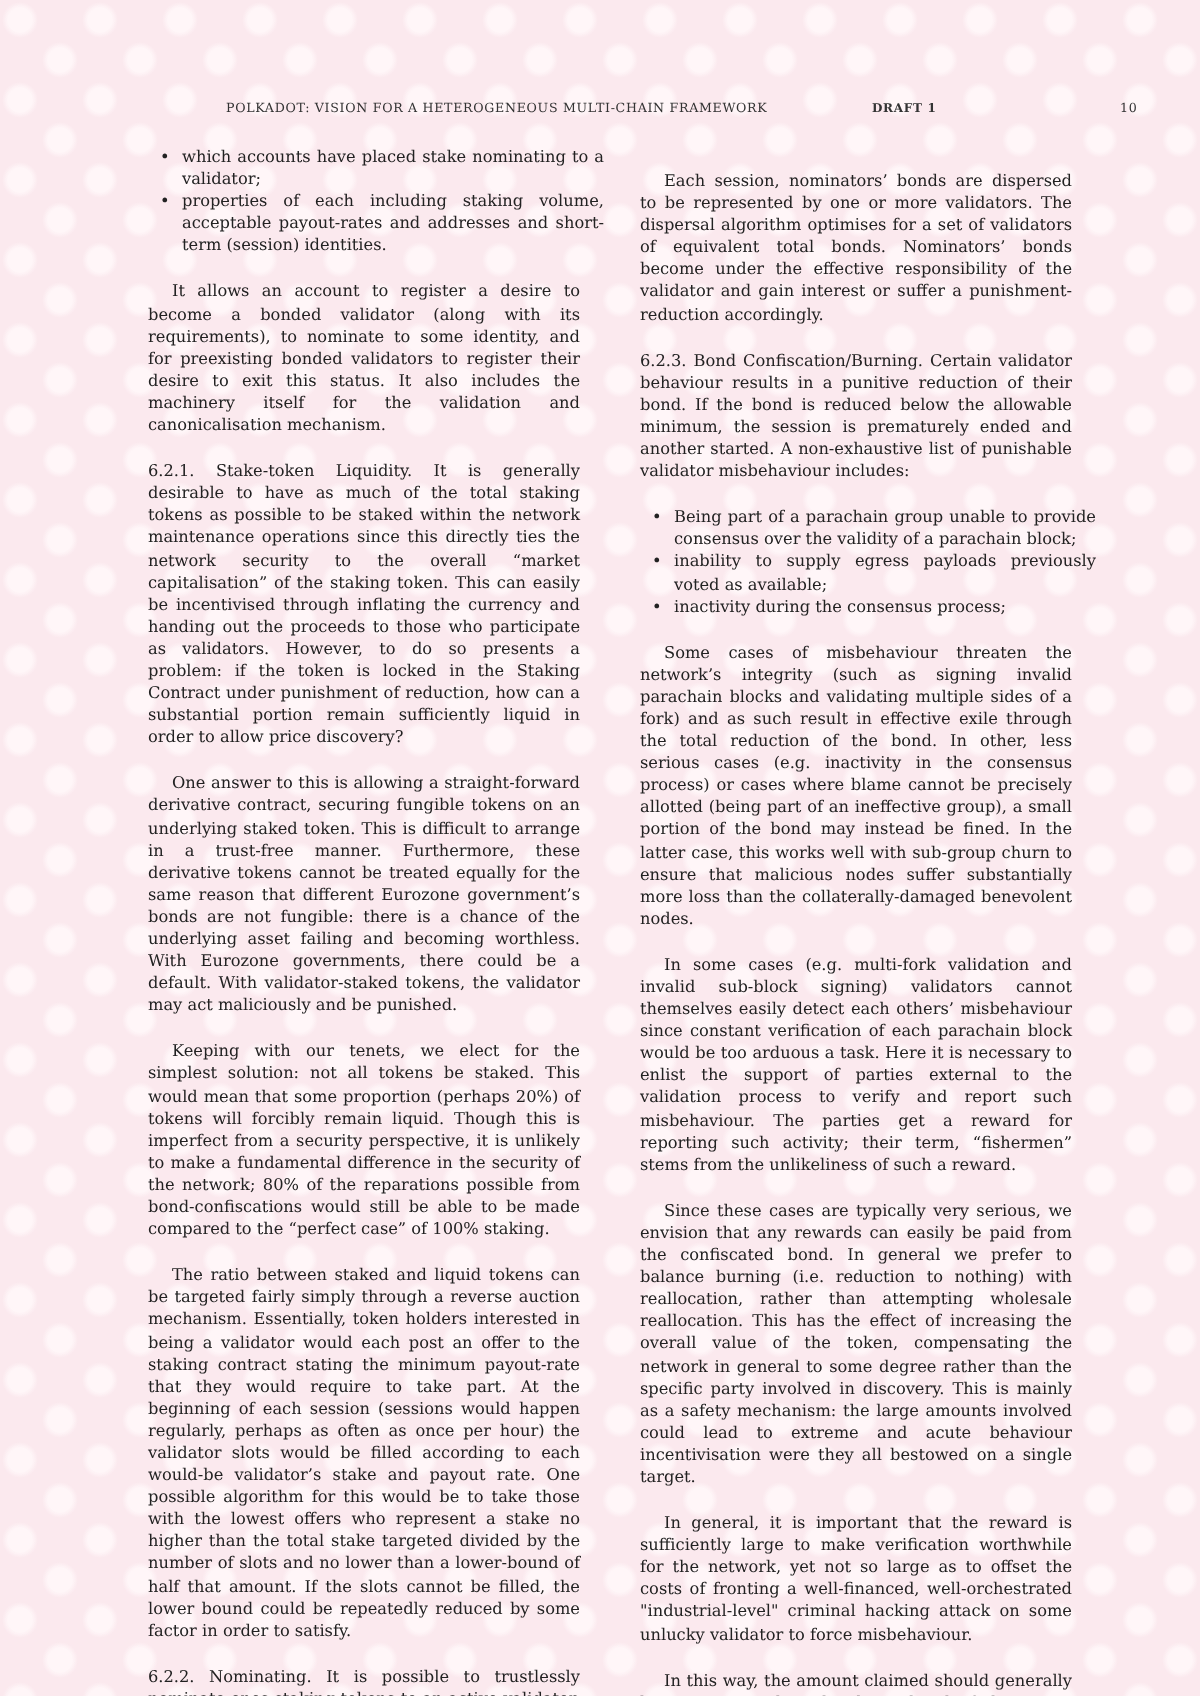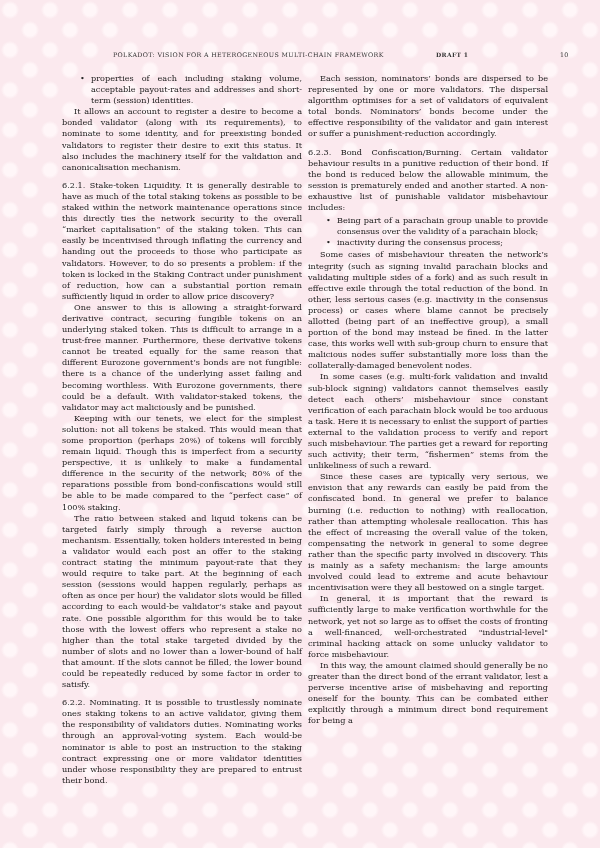--- a/index.html
+++ b/index.html
@@ -21,56 +21,58 @@
   .header .title { position: absolute; left: 0; top: 0; }
   .header .draft { position: absolute; left: 323px; top: 0; font-weight: bold; font-size: 6px; }
   .header .pageno { position: absolute; left: 447px; top: 0; }
   .col {
     position: absolute; top: 73px; width: 240px;
     font-size: 8.15px; line-height: 11.1px; text-align: justify;
     hyphens: auto;
   }
   .col.left { left: 62px; }
   .col.right { left: 308px; }
-  p { margin: 0; text-indent: 12px; }
+  p { margin: 12px; text-indent: 12px; }
   .sec { margin-top: 7px; text-indent: 0; }
   .sec .stitle { }
   ul { list-style: none; margin: 0; padding: 0 0 0 29px; }
   ul li { position: relative; }
   ul li::before {
     content: "\2022"; position: absolute; left: -11px; top: 0;
   }
   ul.mis { padding-left: 29px; margin: 2px 0 1px 0; }
 </style>
 </head>
 <body>
 
 <div class="header">
   <span class="title">POLKADOT: VISION FOR A HETEROGENEOUS MULTI-CHAIN FRAMEWORK</span>
   <span class="draft">DRAFT 1</span>
   <span class="pageno">10</span>
 </div>
 
 <div class="col left">
   <ul>
+    <li>which accounts have placed stake nominating to a validator;</li>
     <li>properties of each including staking volume, acceptable payout-rates and addresses and short-term (session) identities.</li>
   </ul>
   <p>It allows an account to register a desire to become a bonded validator (along with its requirements), to nominate to some identity, and for preexisting bonded validators to register their desire to exit this status. It also includes the machinery itself for the validation and canonicalisation mechanism.</p>
   <p class="sec"><span>6.2.1.</span> <span class="stitle">Stake-token Liquidity.</span> <span>It is generally desirable to have as much of the total staking tokens as possible to be staked within the network maintenance operations since this directly ties the network security to the overall “market capitalisation” of the staking token. This can easily be incentivised through inflating the currency and handing out the proceeds to those who participate as validators. However, to do so presents a problem: if the token is locked in the Staking Contract under punishment of reduction, how can a substantial portion remain sufficiently liquid in order to allow price discovery?</span></p>
   <p>One answer to this is allowing a straight-forward derivative contract, securing fungible tokens on an underlying staked token. This is difficult to arrange in a trust-free manner. Furthermore, these derivative tokens cannot be treated equally for the same reason that different Eurozone government’s bonds are not fungible: there is a chance of the underlying asset failing and becoming worthless. With Eurozone governments, there could be a default. With validator-staked tokens, the validator may act maliciously and be punished.</p>
   <p>Keeping with our tenets, we elect for the simplest solution: not all tokens be staked. This would mean that some proportion (perhaps 20%) of tokens will forcibly remain liquid. Though this is imperfect from a security perspective, it is unlikely to make a fundamental difference in the security of the network; 80% of the reparations possible from bond-confiscations would still be able to be made compared to the “perfect case” of 100% staking.</p>
   <p>The ratio between staked and liquid tokens can be targeted fairly simply through a reverse auction mechanism. Essentially, token holders interested in being a validator would each post an offer to the staking contract stating the minimum payout-rate that they would require to take part. At the beginning of each session (sessions would happen regularly, perhaps as often as once per hour) the validator slots would be filled according to each would-be validator’s stake and payout rate. One possible algorithm for this would be to take those with the lowest offers who represent a stake no higher than the total stake targeted divided by the number of slots and no lower than a lower-bound of half that amount. If the slots cannot be filled, the lower bound could be repeatedly reduced by some factor in order to satisfy.</p>
   <p class="sec"><span>6.2.2.</span> <span class="stitle">Nominating.</span> <span>It is possible to trustlessly nominate ones staking tokens to an active validator, giving them the responsibility of validators duties. Nominating works through an approval-voting system. Each would-be nominator is able to post an instruction to the staking contract expressing one or more validator identities under whose responsibility they are prepared to entrust their bond.</span></p>
 </div>
 
 <div class="col right">
   <p>Each session, nominators’ bonds are dispersed to be represented by one or more validators. The dispersal algorithm optimises for a set of validators of equivalent total bonds. Nominators’ bonds become under the effective responsibility of the validator and gain interest or suffer a punishment-reduction accordingly.</p>
   <p class="sec"><span>6.2.3.</span> <span class="stitle">Bond Confiscation/Burning.</span> <span>Certain validator behaviour results in a punitive reduction of their bond. If the bond is reduced below the allowable minimum, the session is prematurely ended and another started. A non-exhaustive list of punishable validator misbehaviour includes:</span></p>
   <ul class="mis">
     <li>Being part of a parachain group unable to provide consensus over the validity of a parachain block;</li>
+    <li>inability to supply egress payloads previously voted as available;</li>
     <li>inactivity during the consensus process;</li>
   </ul>
   <p>Some cases of misbehaviour threaten the network’s integrity (such as signing invalid parachain blocks and validating multiple sides of a fork) and as such result in effective exile through the total reduction of the bond. In other, less serious cases (e.g. inactivity in the consensus process) or cases where blame cannot be precisely allotted (being part of an ineffective group), a small portion of the bond may instead be fined. In the latter case, this works well with sub-group churn to ensure that malicious nodes suffer substantially more loss than the collaterally-damaged benevolent nodes.</p>
   <p>In some cases (e.g. multi-fork validation and invalid sub-block signing) validators cannot themselves easily detect each others’ misbehaviour since constant verification of each parachain block would be too arduous a task. Here it is necessary to enlist the support of parties external to the validation process to verify and report such misbehaviour. The parties get a reward for reporting such activity; their term, “fishermen” stems from the unlikeliness of such a reward.</p>
   <p>Since these cases are typically very serious, we envision that any rewards can easily be paid from the confiscated bond. In general we prefer to balance burning (i.e. reduction to nothing) with reallocation, rather than attempting wholesale reallocation. This has the effect of increasing the overall value of the token, compensating the network in general to some degree rather than the specific party involved in discovery. This is mainly as a safety mechanism: the large amounts involved could lead to extreme and acute behaviour incentivisation were they all bestowed on a single target.</p>
   <p>In general, it is important that the reward is sufficiently large to make verification worthwhile for the network, yet not so large as to offset the costs of fronting a well-financed, well-orchestrated "industrial-level" criminal hacking attack on some unlucky validator to force misbehaviour.</p>
   <p>In this way, the amount claimed should generally be no greater than the direct bond of the errant validator, lest a perverse incentive arise of misbehaving and reporting oneself for the bounty. This can be combated either explicitly through a minimum direct bond requirement for being a</p>
 </div>
 
 </body></html>

